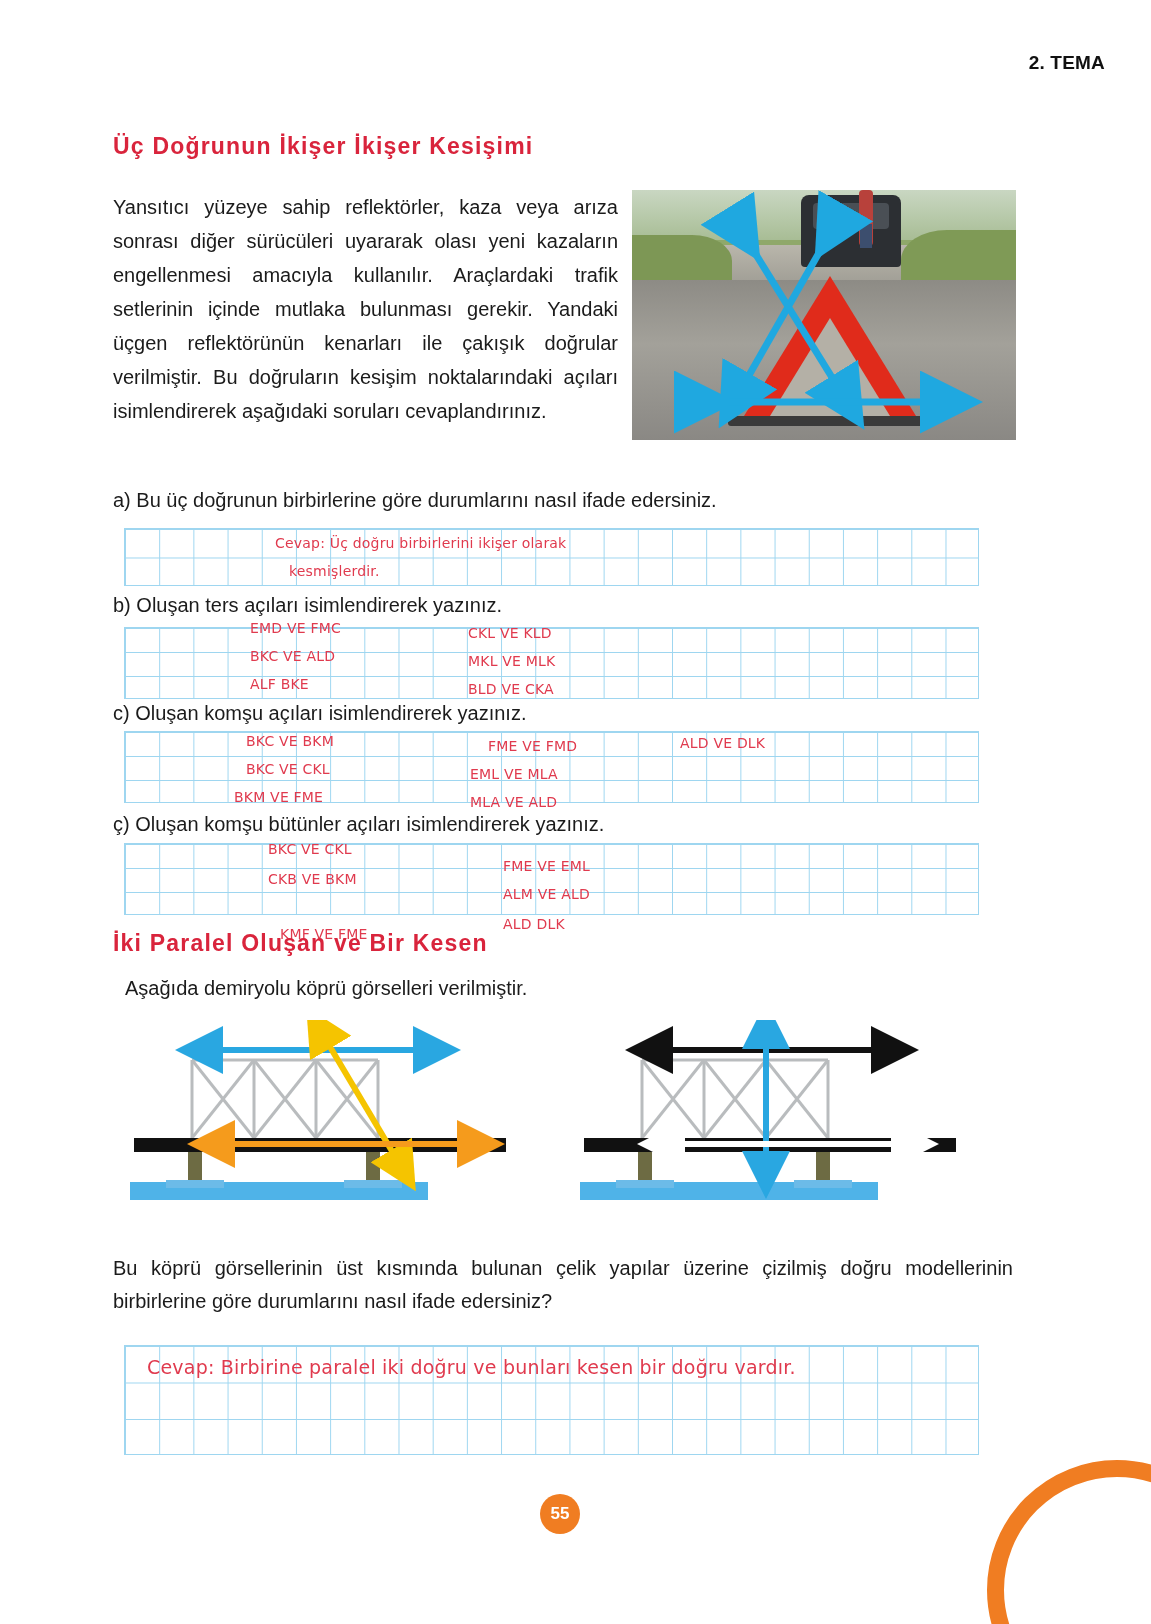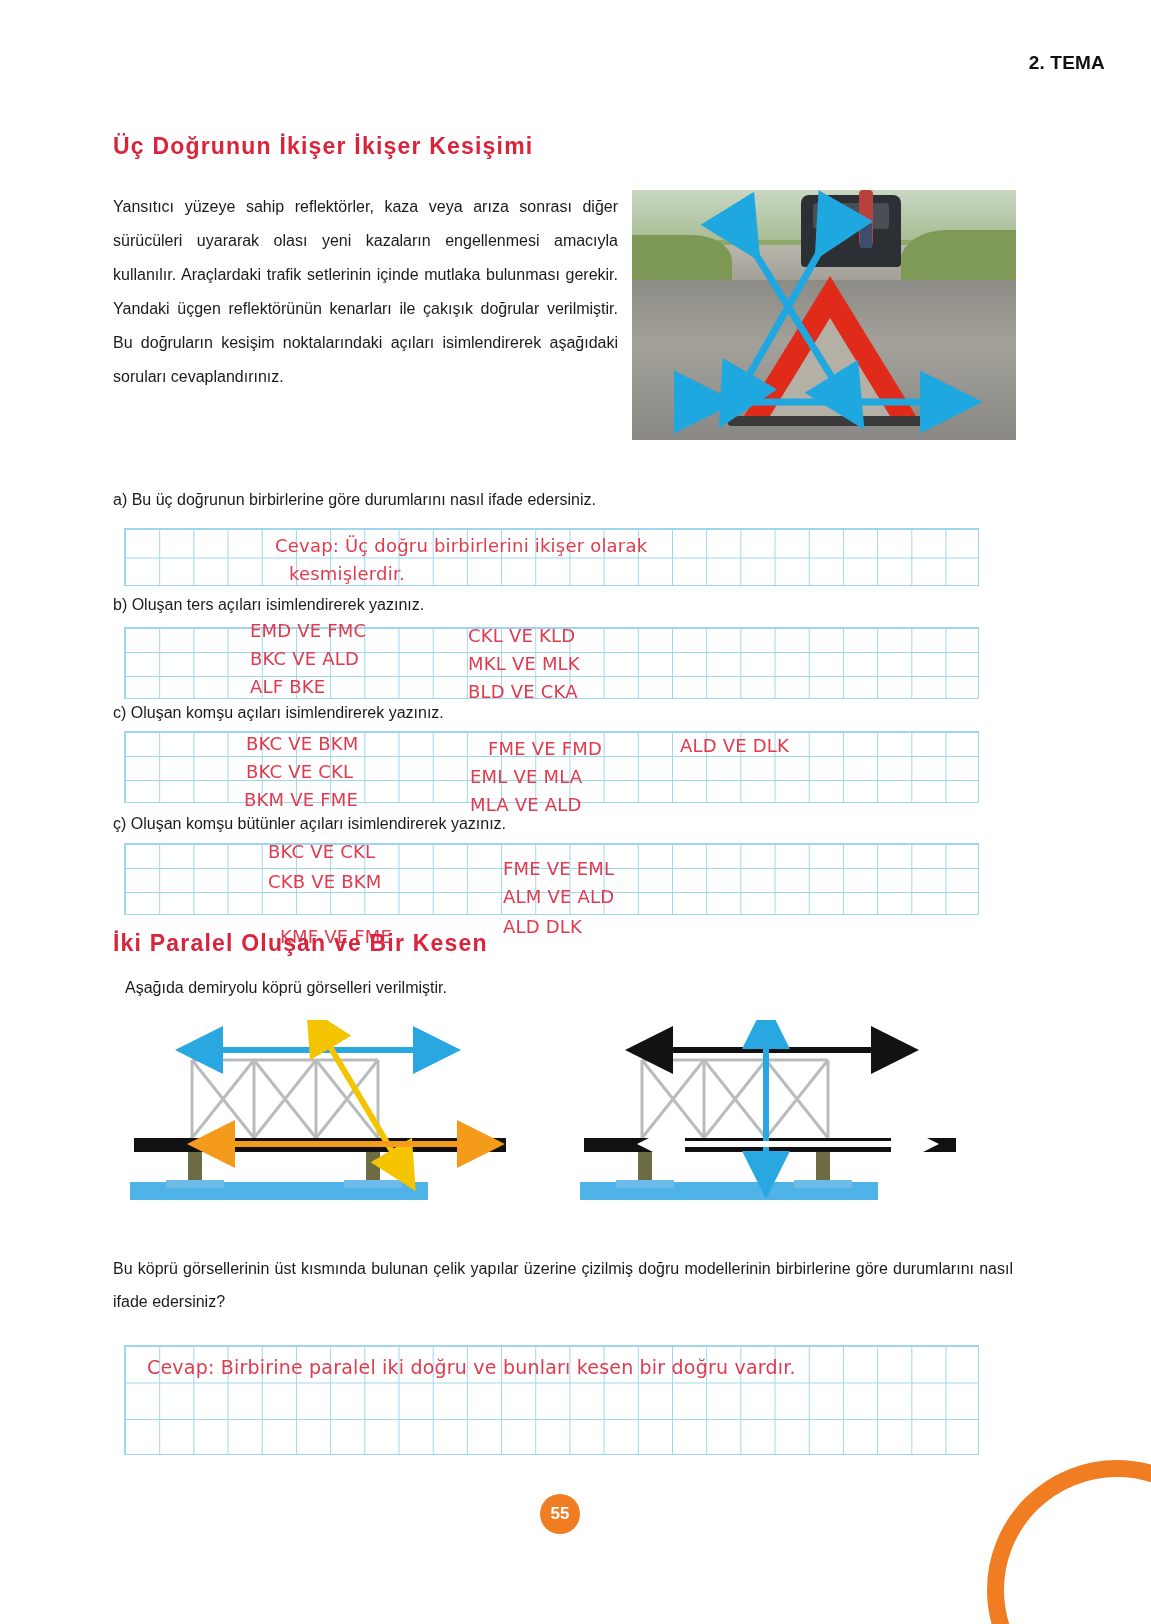--- a/index.html
+++ b/index.html
@@ -31,21 +31,21 @@
     font-weight: bold;
     font-size: 23px;
     letter-spacing: 1.2px;
   }
   #h1 { top: 133px; }
   #h2 { top: 930px; }
 
   
   .para {
     position: absolute;
-    font-size: 16px;
+    font-size: 20px;
     color: #1b1b1b;
     line-height: 34px;
     text-align: justify;
     text-justify: inter-word;
   }
   #p-intro {
     left: 113px; top: 190px;
     width: 505px;
   }
   #p-q1 { left: 113px; top: 487px; width: 860px; line-height: 26px; }
@@ -132,21 +132,21 @@
     position: absolute;
     background: #ffffff;
     background-image:
       linear-gradient(to right, #9ed6f0 1px, transparent 1px),
       linear-gradient(to bottom, #9ed6f0 1px, transparent 1px);
     border: 1px solid #9ed6f0;
   }
   .ans {
     position: absolute;
     color: #e03a4e;
-    font-size: 18px;
+    font-size: 14px;
     font-family: "DejaVu Sans", sans-serif;
     white-space: nowrap;
     letter-spacing: .2px;
   }
 
   
   .bridge-wrap { position: absolute; }
   #bridge-left { left: 130px; top: 1020px; width: 390px; height: 190px; }
   #bridge-right { left: 580px; top: 1020px; width: 390px; height: 190px; }
 
@@ -216,21 +216,21 @@
 <div class="ans" style="left:250px; top:648px;">BKC VE ALD</div>
 <div class="ans" style="left:250px; top:676px;">ALF BKE</div>
 <div class="ans" style="left:468px; top:625px;">CKL VE KLD</div>
 <div class="ans" style="left:468px; top:653px;">MKL VE MLK</div>
 <div class="ans" style="left:468px; top:681px;text-align:right;">BLD VE CKA</div>
 
 <div class="para" id="p-q3">c) Oluşan komşu açıları isimlendirerek yazınız.</div>
 <div class="gridbox" style="left:124px; top:731px; width:855px; height:72px; background-size:34.2px 24px;"></div>
 <div class="ans" style="left:246px; top:733px;">BKC VE BKM</div>
 <div class="ans" style="left:246px; top:761px;">BKC VE CKL</div>
-<div class="ans" style="left:244px; top:789px;">BKM VE FME</div>
+<div class="ans" style="left:234px; top:789px;">BKM VE FME</div>
 <div class="ans" style="left:488px; top:738px;">FME VE FMD</div>
 <div class="ans" style="left:470px; top:766px;">EML VE MLA</div>
 <div class="ans" style="left:470px; top:794px;">MLA VE ALD</div>
 <div class="ans" style="left:680px; top:735px;">ALD VE DLK</div>
 
 <div class="para" id="p-q4">ç) Oluşan komşu bütünler açıları isimlendirerek yazınız.</div>
 <div class="gridbox" style="left:124px; top:843px; width:855px; height:72px; background-size:34.2px 24px;"></div>
 <div class="ans" style="left:268px; top:841px;">BKC VE CKL</div>
 <div class="ans" style="left:268px; top:871px;">CKB VE BKM</div>
 <div class="ans" style="left:268px; top:926px;margin-left:12px;">KMF VE FME</div>

